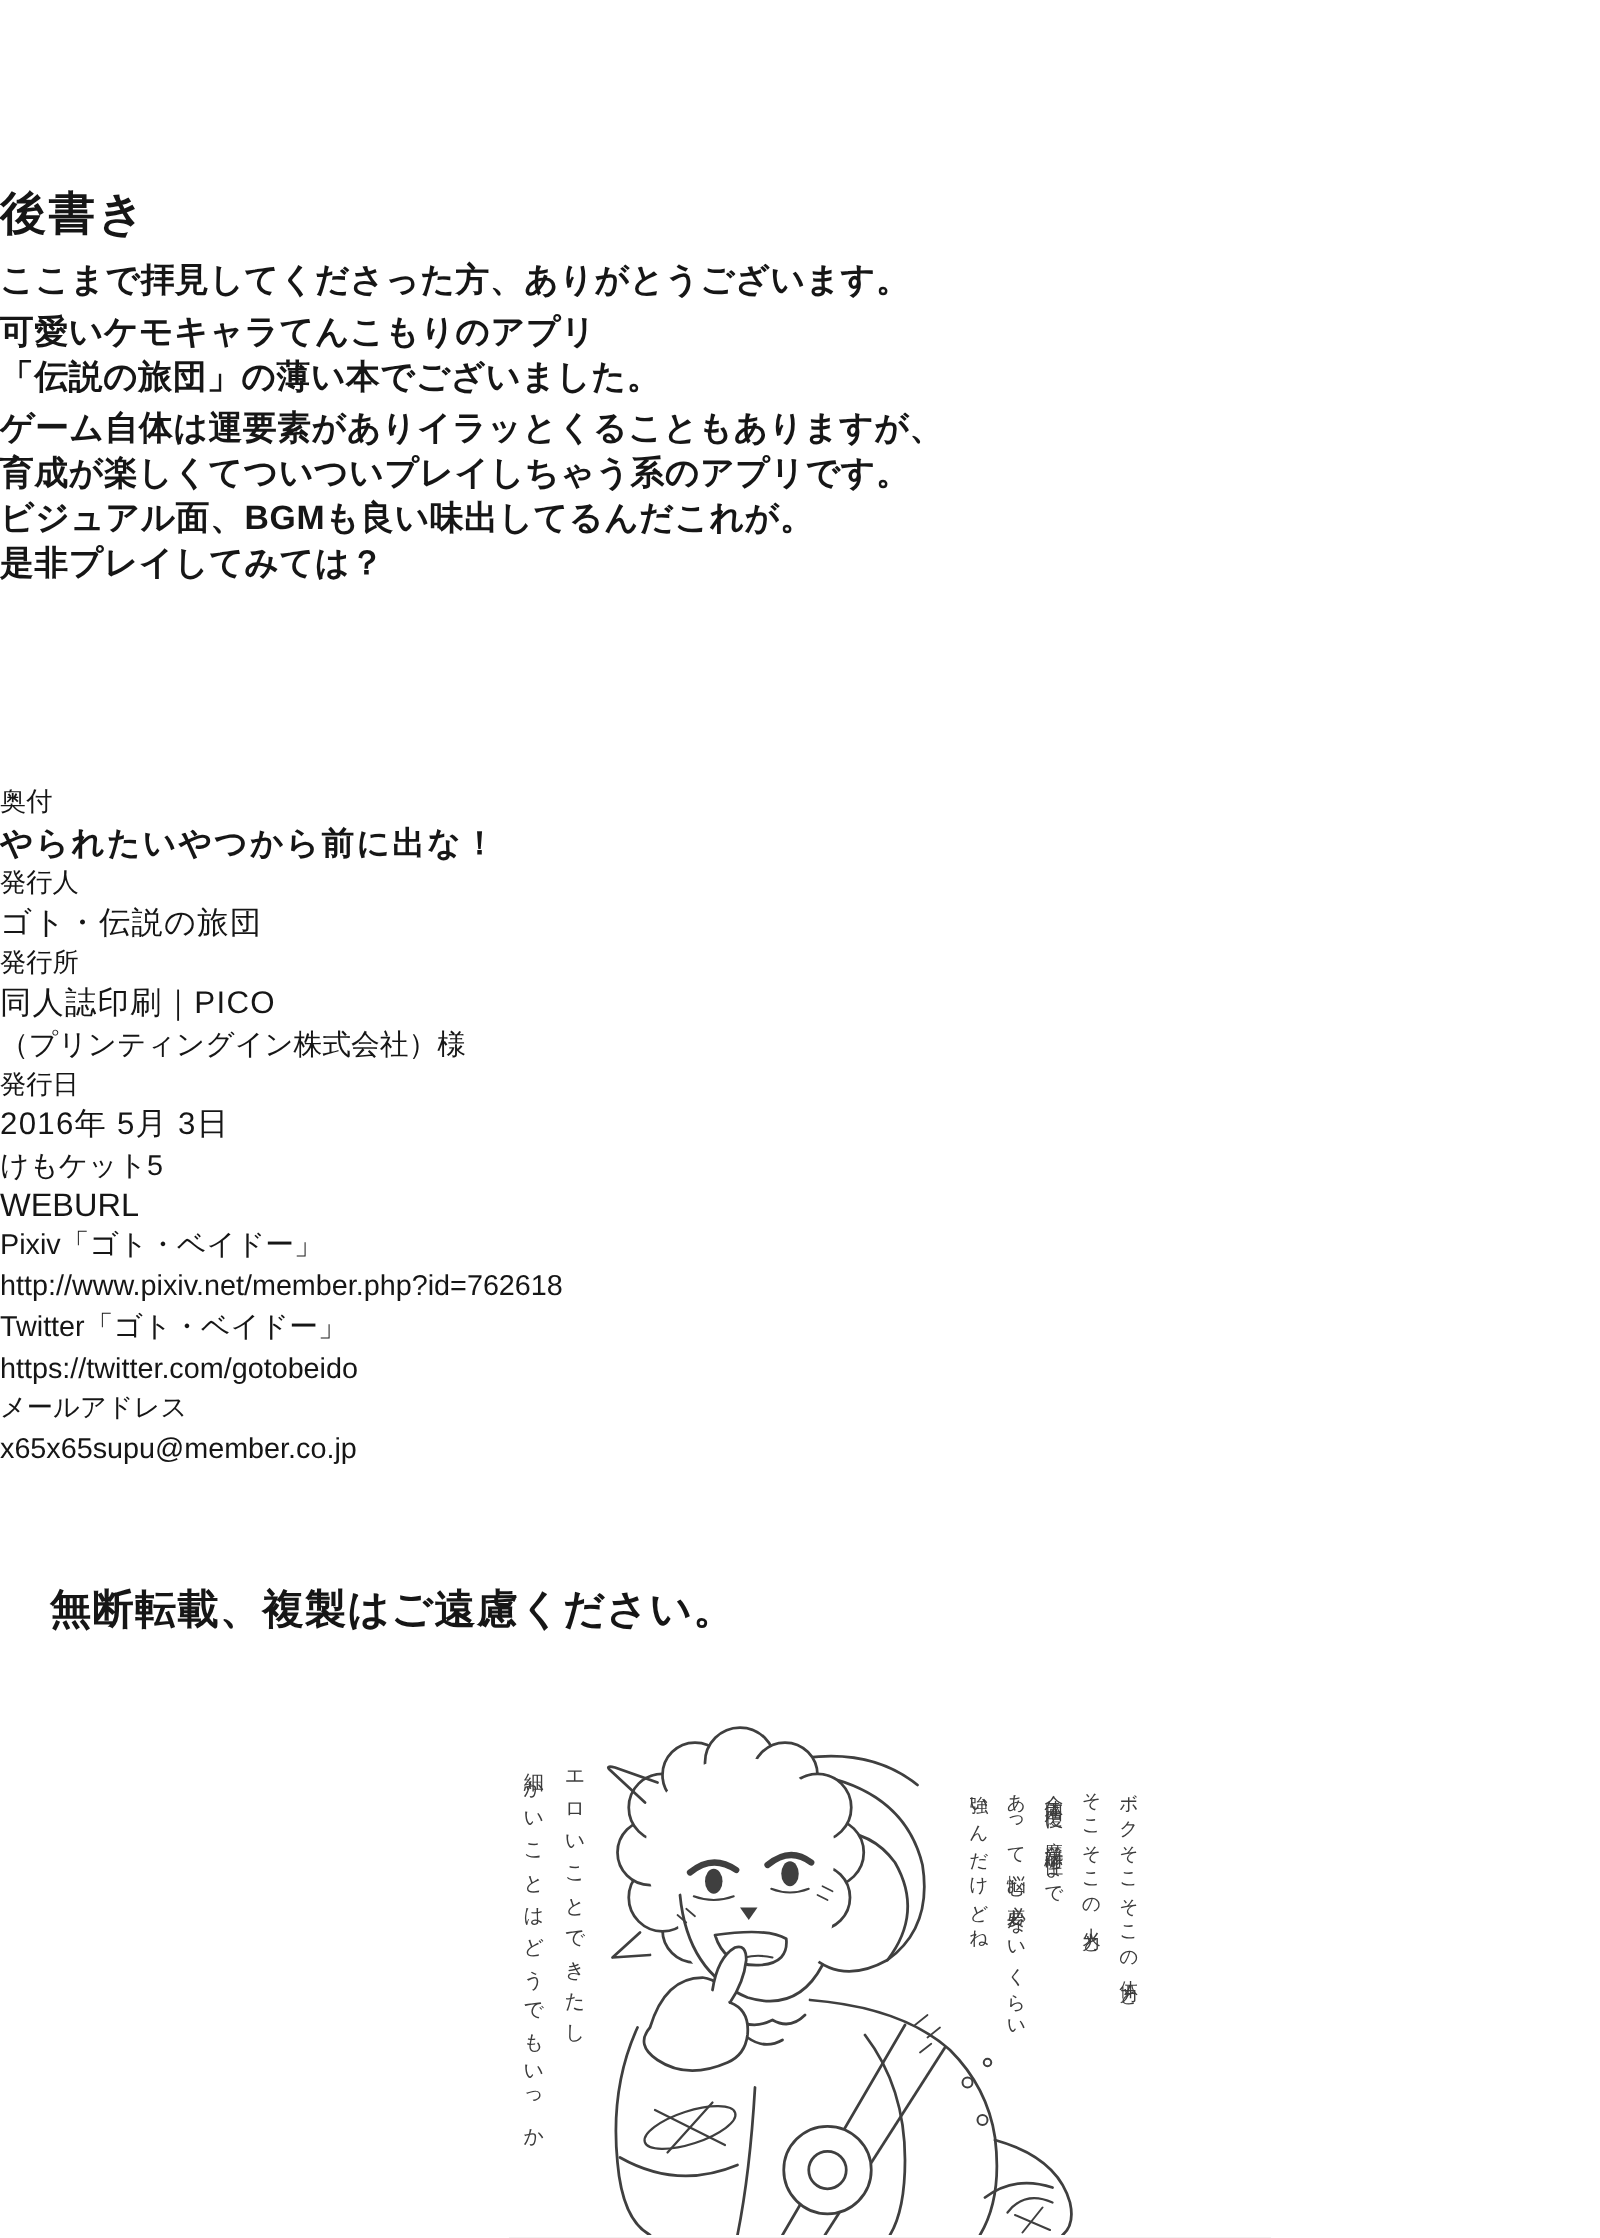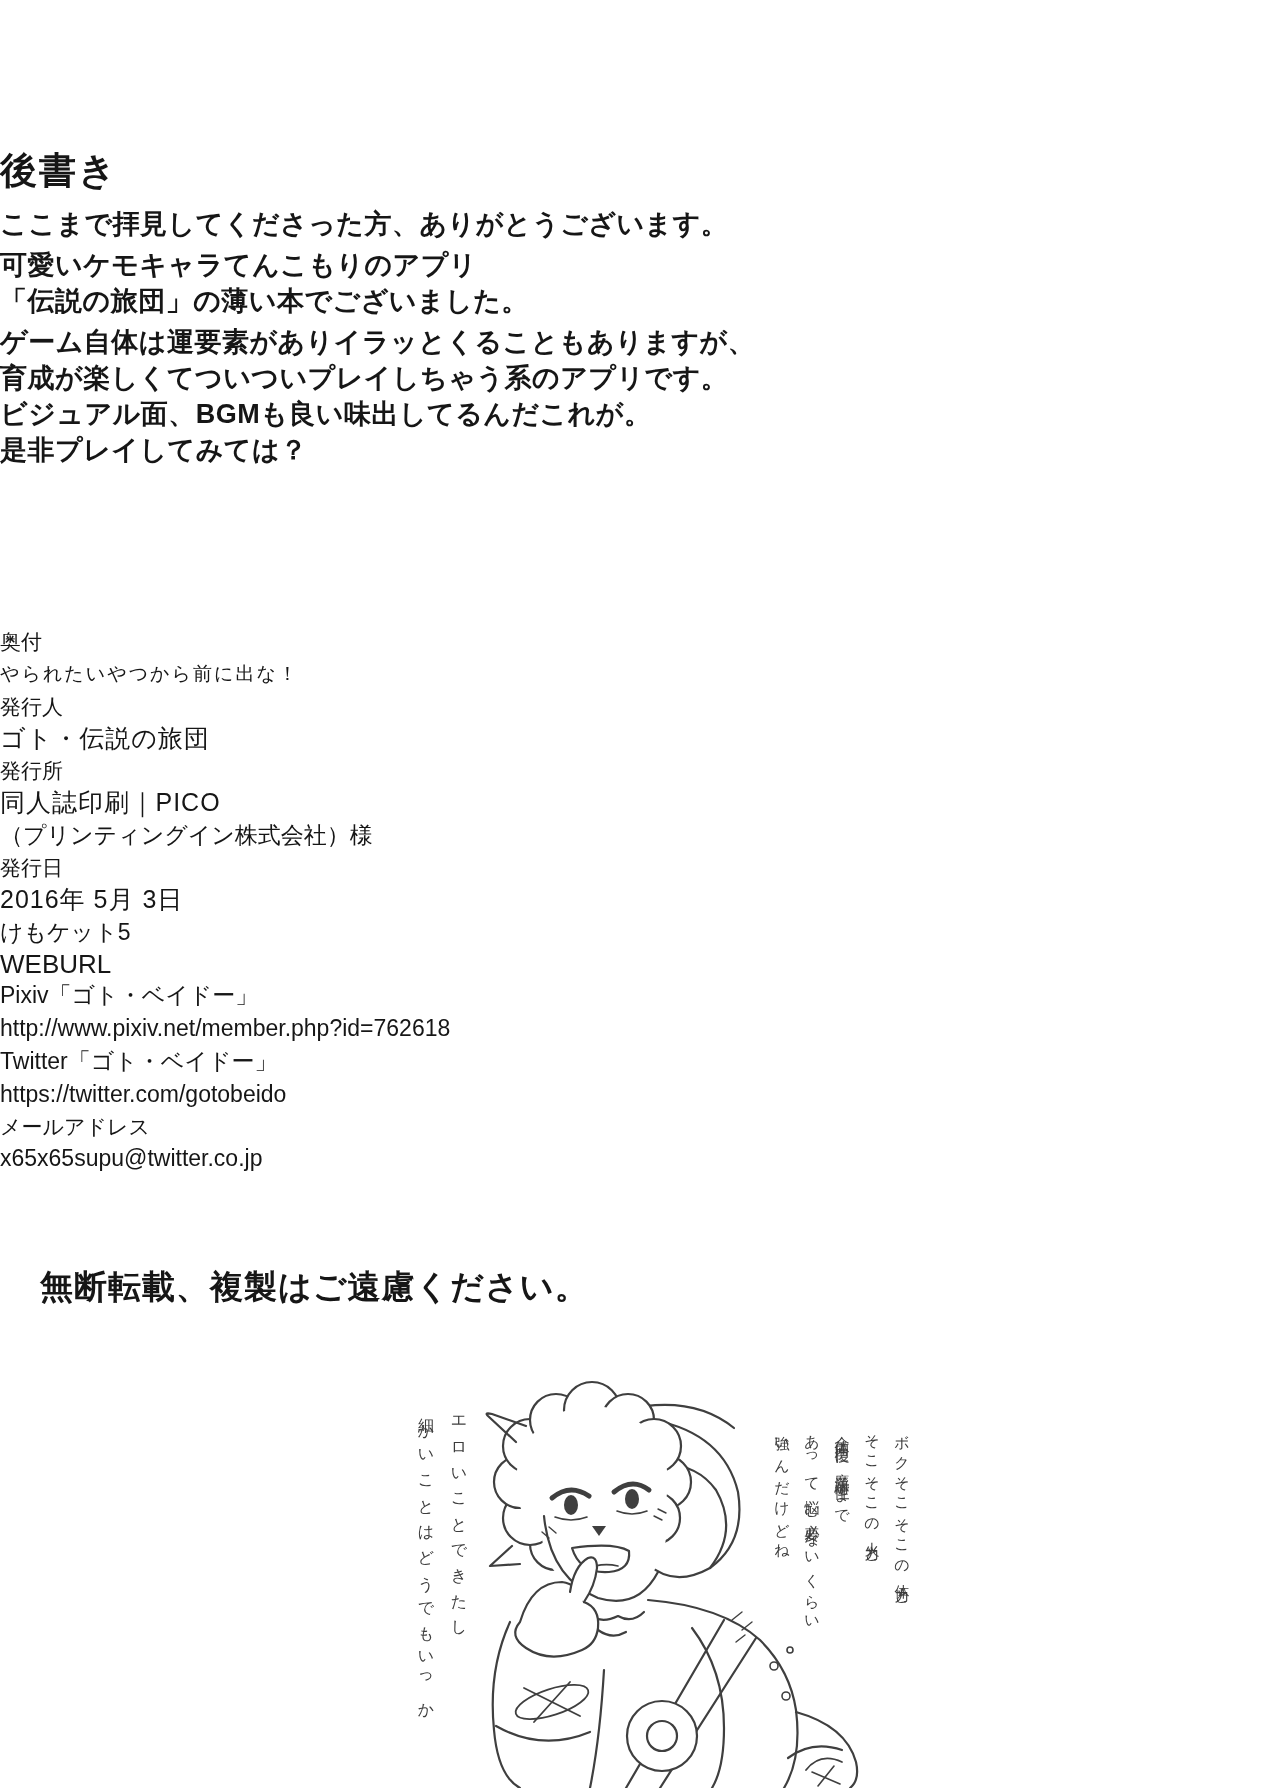--- a/index.html
+++ b/index.html
@@ -20,21 +20,21 @@
     font-size:37px;font-weight:bold;letter-spacing:2px;
   }
   .aft p{
     margin:0;font-size:27px;font-weight:600;line-height:36px;
     letter-spacing:0.5px;
   }
   .aft p.gap{margin-top:5px;}
   .colophon{margin-top:158px;}
   .colophon p{margin:0;}
   .cs{font-size:21px;line-height:31px;}
-  .ct{font-size:19px;font-weight:normal;line-height:34px;letter-spacing:2px;}
+  .ct{font-size:26px;font-weight:bold;line-height:34px;letter-spacing:2px;}
   .cb{font-size:25px;line-height:33px;letter-spacing:1px;}
   .cm{font-size:23px;line-height:33px;}
   .cw{font-size:26px;line-height:30px;}
   .notice{
     margin:90px 0 0 0;
     font-size:33px;font-weight:bold;letter-spacing:1px;padding-left:40px;
   }
   .sketch-svg{position:absolute;left:392px;top:1370px;}
   .vtext{
     position:absolute;
@@ -81,21 +81,21 @@
       <p class="cm">（プリンティングイン株式会社）様</p>
       <p class="cs">発行日</p>
       <p class="cb">2016年 5月 3日</p>
       <p class="cm">けもケット5</p>
       <p class="cw">WEBURL</p>
       <p class="cm">Pixiv「ゴト・ベイドー」</p>
       <p class="cm">http://www.pixiv.net/member.php?id=762618</p>
       <p class="cm">Twitter「ゴト・ベイドー」</p>
       <p class="cm">https://twitter.com/gotobeido</p>
       <p class="cs">メールアドレス</p>
-      <p class="cm">x65x65supu@twitter.co.jp</p>
+      <p class="cm">x65x65supu@member.co.jp</p>
     </div>
 
     <p class="notice">無断転載、複製はご遠慮ください。</p>
   </div>
 
   <svg class="sketch-svg" width="480" height="418" viewBox="0 0 480 418" fill="none" stroke="#3f3f3f" stroke-width="2.2" stroke-linecap="round" stroke-linejoin="round">
     <g>
       <path d="M 232,40 Q 300,24 342,58"></path>
     </g>
     <g>

